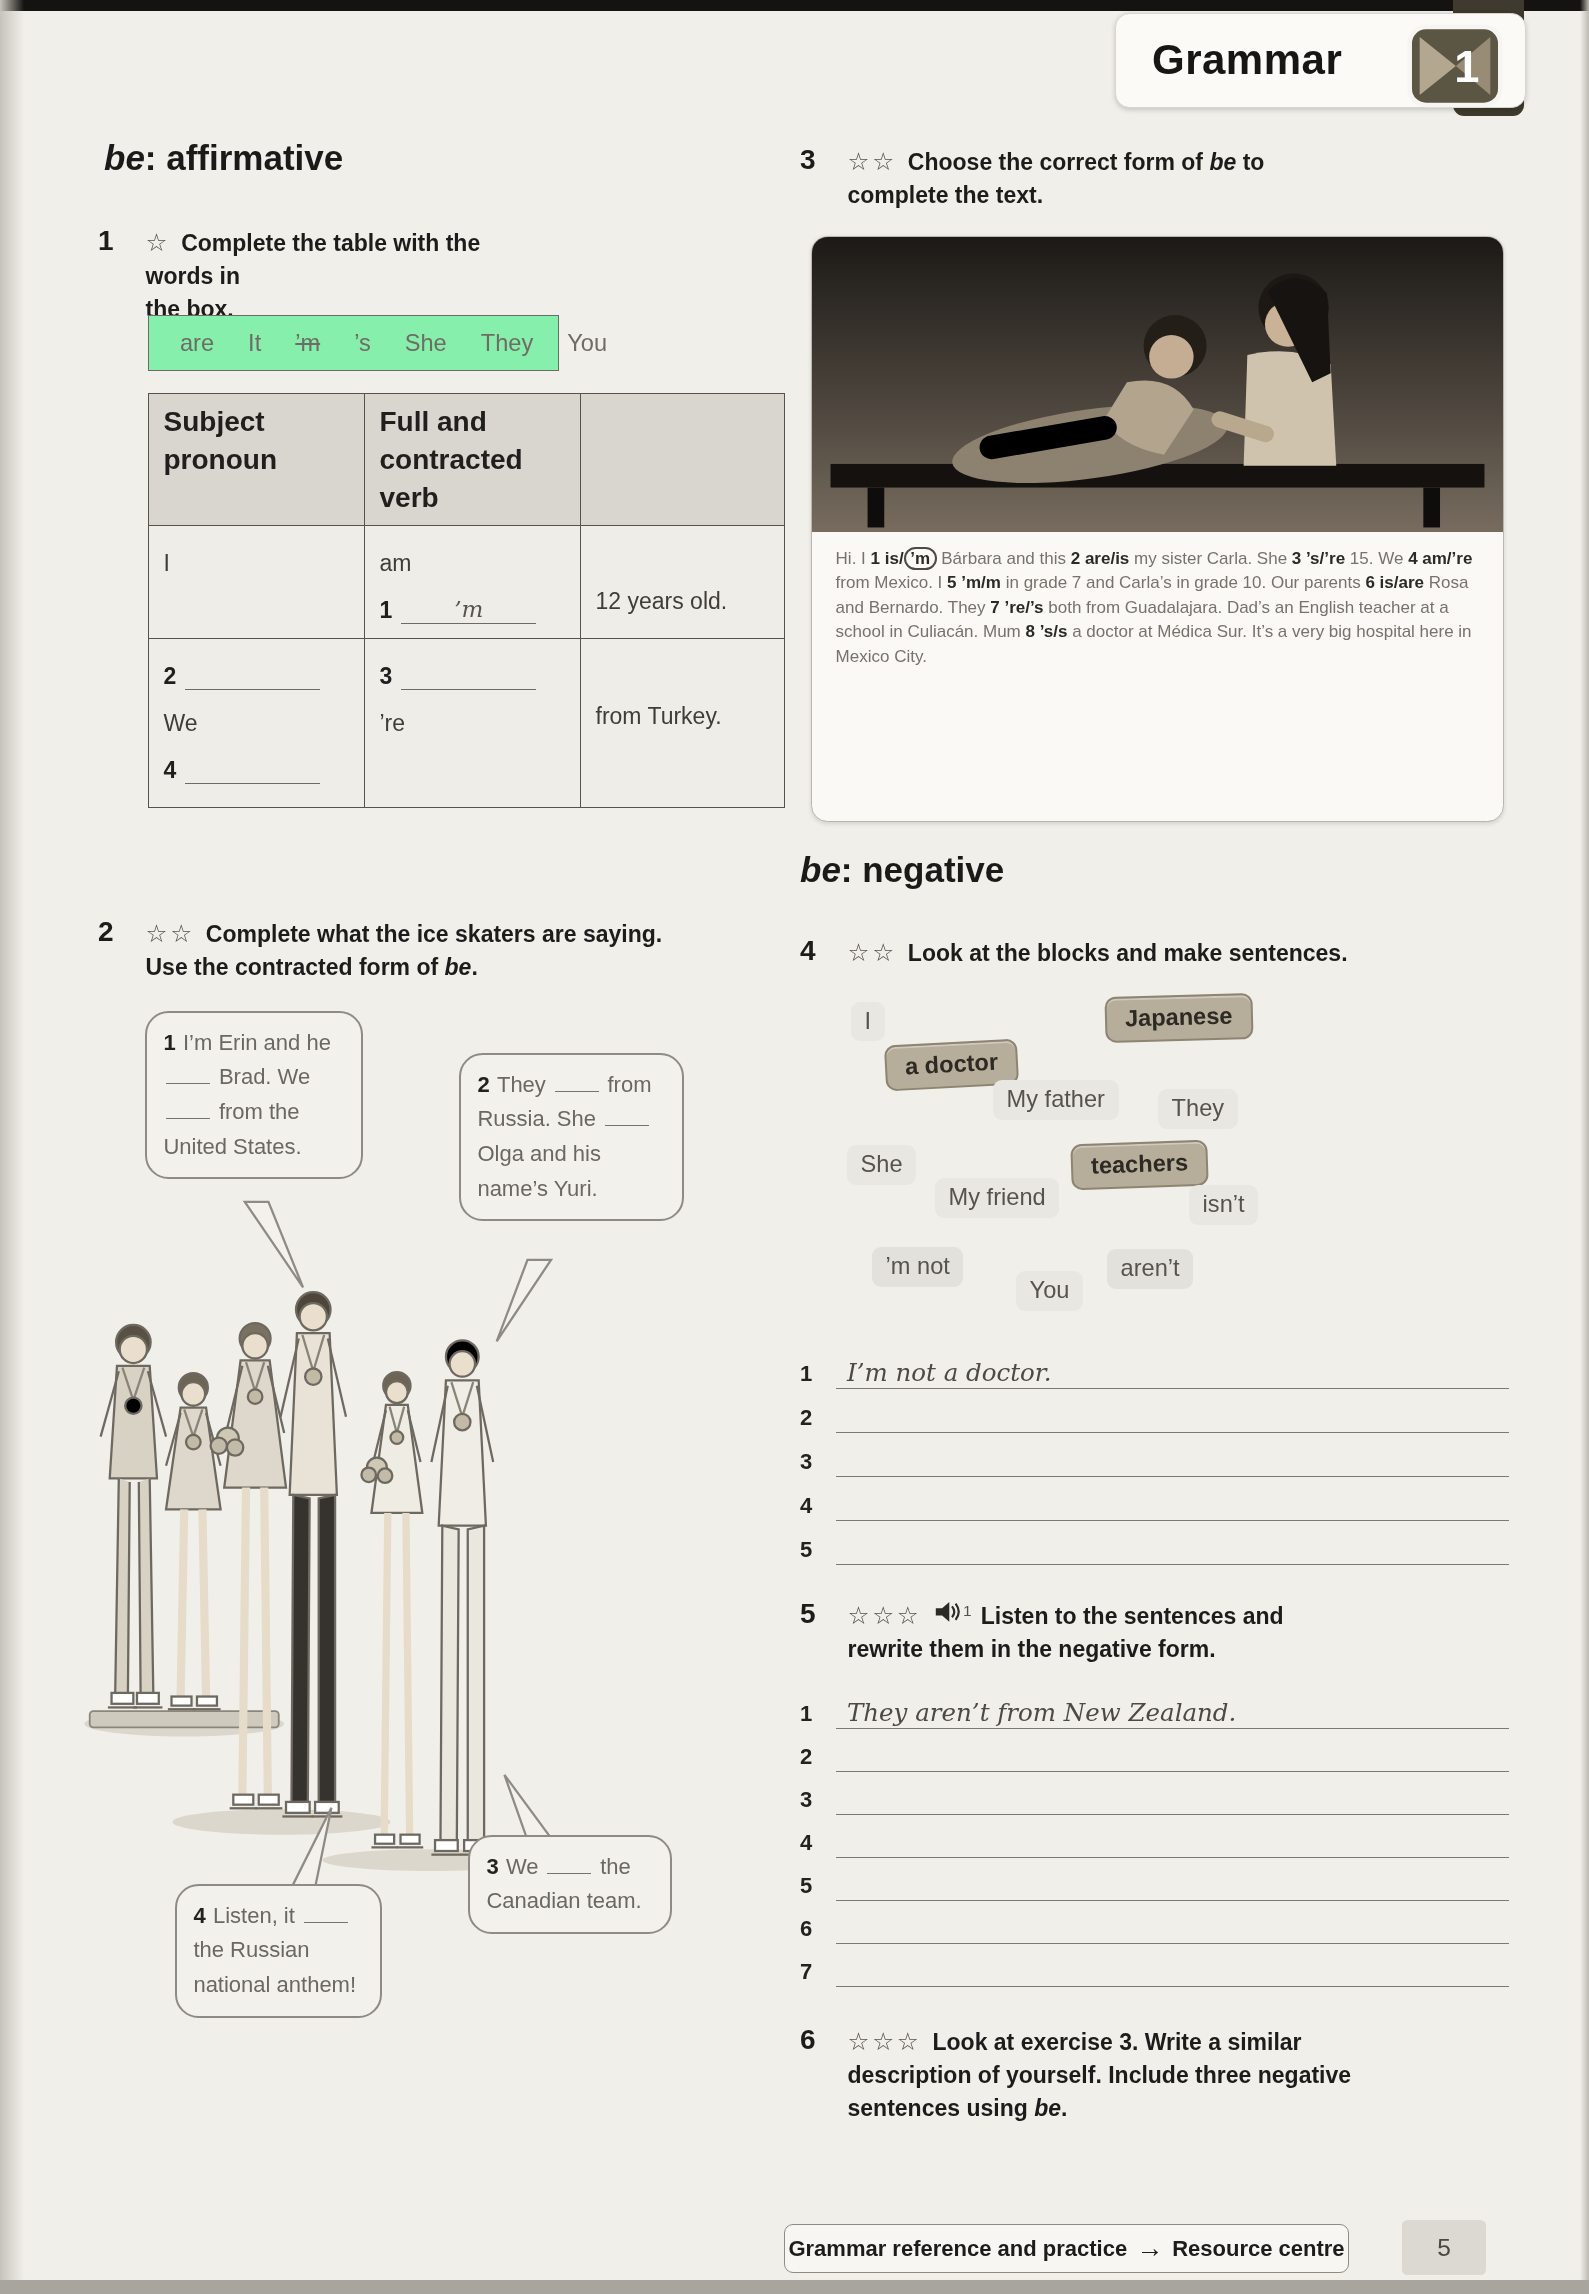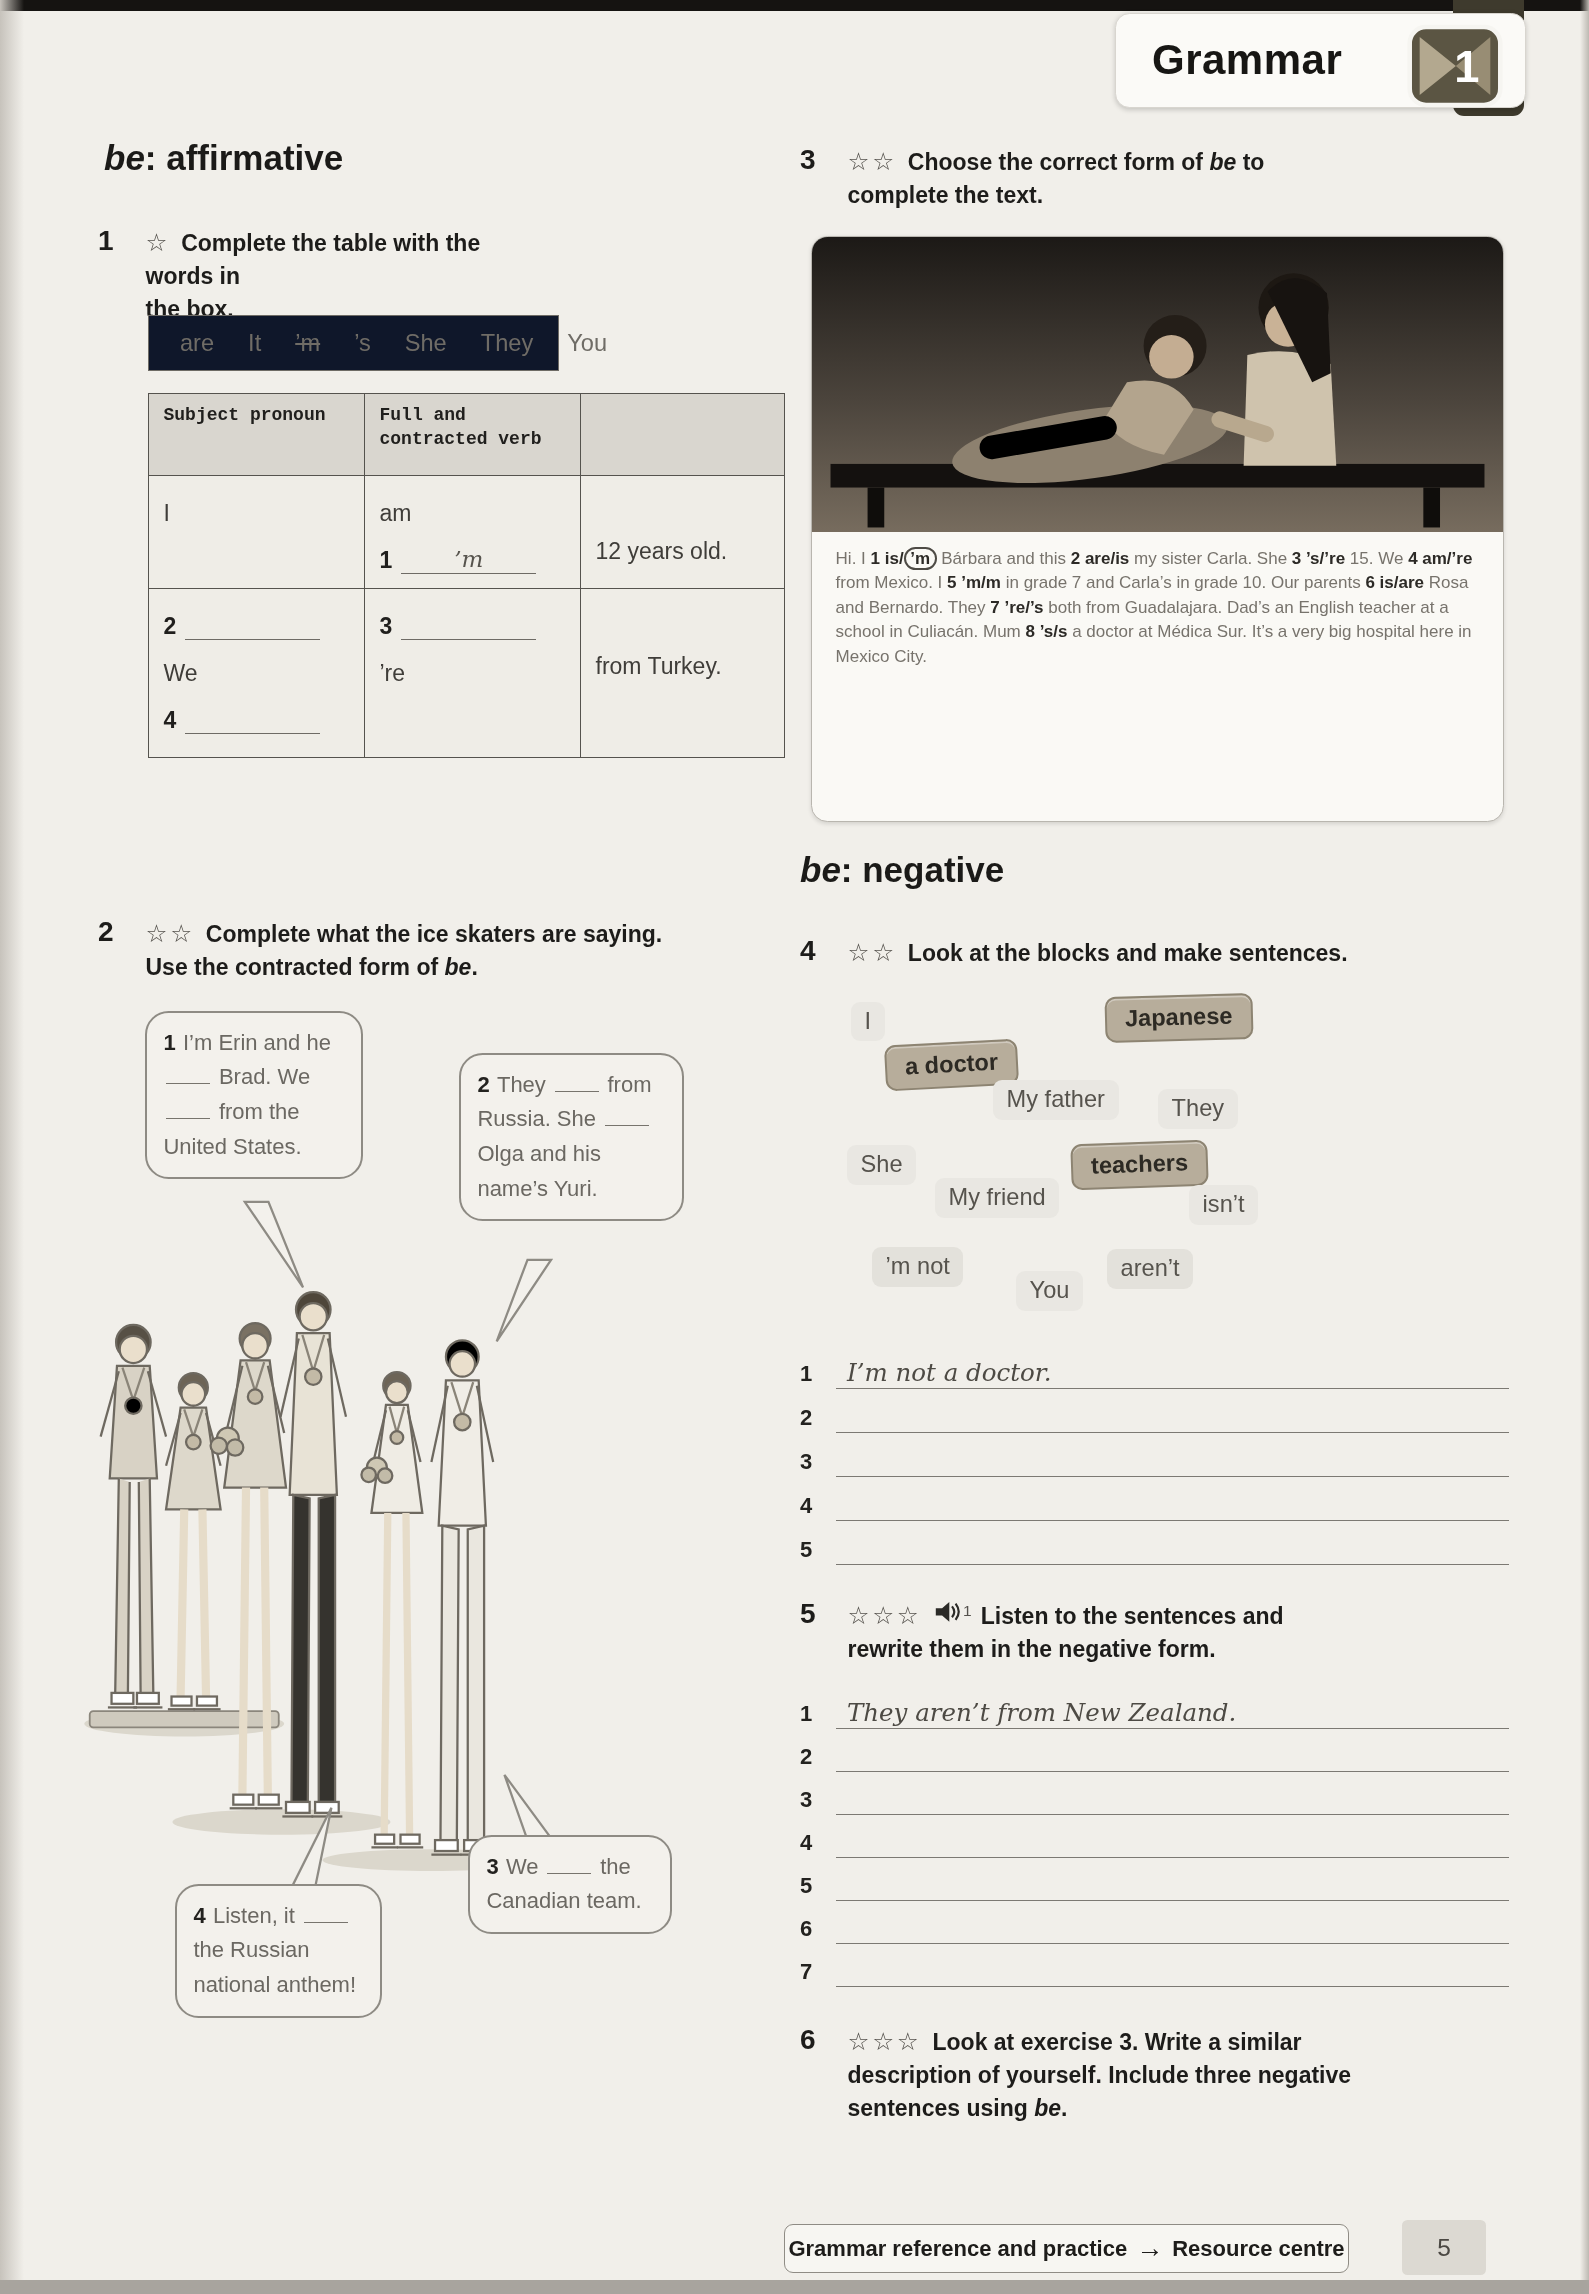--- a/index.html
+++ b/index.html
@@ -21,27 +21,27 @@
   .section-title { font-size:35px; font-weight:bold; color:#1b1a18; }
   .section-title .it { font-style:italic; }
 
   .ex-head { display:flex; gap:14.5px; color:#1d1c1a; }
   .ex-num { font-size:28px; font-weight:bold; width:33px; flex:none; line-height:1.15; }
   .ex-body { font-size:23px; font-weight:bold; line-height:1.44; }
   .stars { font-weight:normal; color:#55524d; font-size:24.5px; letter-spacing:2.7px; margin-right:11px; }
   .it { font-style:italic; }
 
   
-  .word-box { left:148px; top:315px; width:411px; height:56px; border:1.8px solid #6e6b65; display:flex; align-items:center; padding:0 31px; gap:34px; font-size:23.6px; color:#6f6c66; background:#0f172a; }
+  .word-box { left:148px; top:315px; width:411px; height:56px; border:1.8px solid #6e6b65; display:flex; align-items:center; padding:0 31px; gap:34px; font-size:23.6px; color:#6f6c66; background:#86efac; }
   .struck { text-decoration:line-through; }
 
   
   table.gram { left:148px; top:393px; border-collapse:collapse; table-layout:fixed; background:#efede7; }
   table.gram td, table.gram th { border:1.8px solid #55534e; vertical-align:top; padding:9px 14.5px; font-size:23px; color:#3f3d39; text-align:left; }
-  table.gram th { background:#d9d6cf; font-weight:bold; color:#201f1d; height:82px; line-height:1.35; font-size:18px;font-family:Liberation Mono, monospace; }
+  table.gram th { background:#d9d6cf; font-weight:bold; color:#201f1d; height:82px; line-height:1.35; font-size:28px; }
   .cell-line { height:47px; display:flex; align-items:flex-end; padding-bottom:5.5px; }
   .cell-num { font-weight:bold; color:#201f1d; margin-right:9px; }
   .tblank { display:inline-block; width:135px; border-bottom:1.8px solid #6e6b65; text-align:center; }
   .hand { font-family:"DejaVu Serif", serif; font-style:italic; color:#57544e; font-size:23px; }
 
   
   .bubble { background:#f3f1ec; border:2.7px solid #8e8b84; border-radius:23.6px; padding:12.7px 16.4px; font-size:22px; color:#6b6862; line-height:1.58; }
   .bubble .bnum { font-weight:bold; color:#23221f; margin-right:7.3px; }
   .blank { display:inline-block; width:44px; height:18px; border-bottom:1.8px solid #77746d; margin:0 2.7px; }
   .tail { position:absolute; }

